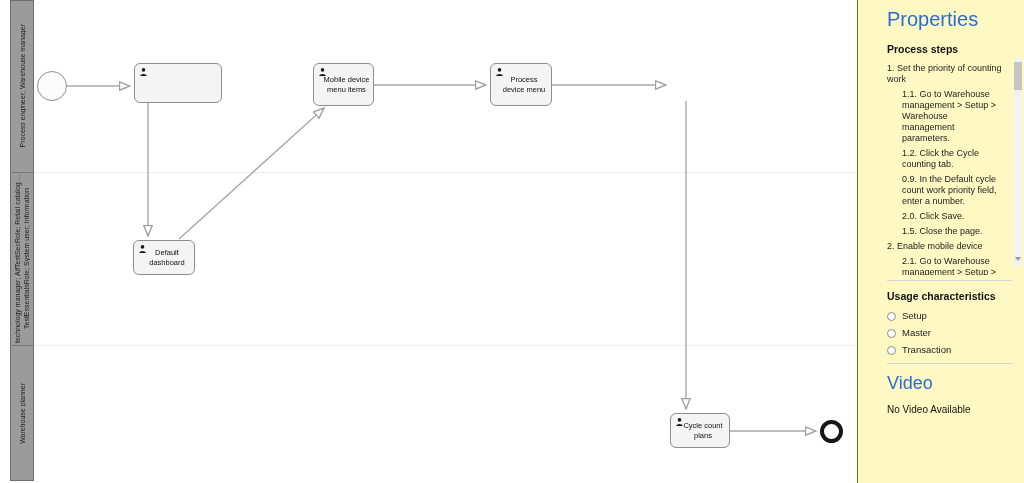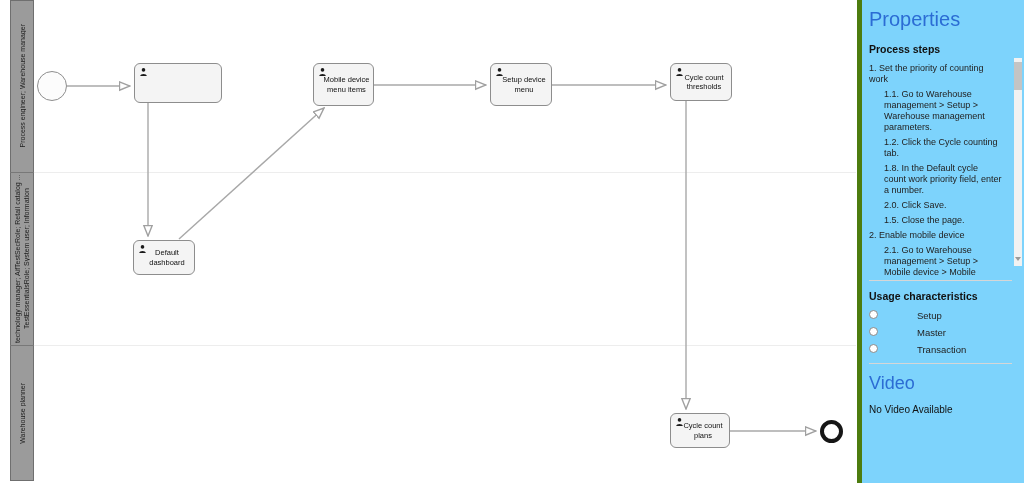--- a/index.html
+++ b/index.html
@@ -25,28 +25,28 @@
     font-size:7.5px; line-height:9.5px; color:#111; padding:2px 3px 2px 3px; cursor:default; }
   .node .person { position:absolute; left:5px; top:4px; }
   .node .lbl { display:block; width:100%; padding-left:6px; }
   .evt-start { position:absolute; left:37px; top:71px; width:30px; height:30px;
     border:1.5px solid #8e8e8e; border-radius:50%; background:#fcfcfc; z-index:2; }
   .evt-end { position:absolute; left:820px; top:420px; width:23px; height:23px;
     border:4px solid #161616; border-radius:50%; background:#fff; z-index:2; }
 
   
   .panel { position:absolute; left:857px; top:0; width:167px; height:483px;
-    background:#7dd3fc; border-left:5px solid #4d7c0f; padding:6px 12px 0 7px; z-index:6; }
+    background:#fef9c3; border-left:1px solid #4d7c0f; padding:6px 12px 0 29px; z-index:6; }
   .panel-title { font-size:20px; font-weight:400; color:#2b6cd4; margin:2px 0 12px 0; }
   .sec-head { font-size:10.5px; font-weight:bold; color:#111; margin:0 0 8px 0; }
   .steps { height:212px; overflow:hidden; padding-right:10px; }
   .step { font-size:9px; line-height:11px; color:#222; margin:0 0 4px 0; }
   .step.l1 { margin-left:15px; }
   .divider { border:none; border-top:1px solid #d6d6d6; margin:5px 0 9px 0; }
-  .radio-row { display:flex; align-items:flex-start; margin:0 0 6px 0; cursor:pointer;gap:33px; }
+  .radio-row { display:flex; align-items:flex-end; margin:0 0 6px 0; cursor:pointer; }
   .radio-dot { width:9px; height:9px; border:1px solid #8a8a8a; border-radius:50%;
     background:#fff; margin-right:6px; flex:0 0 auto; }
   .radio-lbl { font-size:9.5px; color:#222; }
   .video-title { font-size:18px; font-weight:400; color:#2b6cd4; margin:6px 0 10px 0; }
   .video-status { font-size:10px; font-weight:normal; color:#111; }
 
   
   .sb-track { position:absolute; left:1014px; top:58px; width:8px; height:208px; background:#f2f2f2; z-index:7; }
   .sb-thumb { position:absolute; left:1014px; top:62px; width:8px; height:28px; background:#c4c4c4; z-index:8; }
   .sb-down { position:absolute; left:1015px; top:257px; width:0; height:0; z-index:8;
@@ -102,28 +102,21 @@
         <circle cx="3.5" cy="1.9" r="1.8"></circle>
         <path d="M0.2 8 C0.2 5.2 6.8 5.2 6.8 8 Z"></path>
       </svg>
     <span class="lbl">Mobile device menu items</span>
   </div>
   <div class="node" style="left:490px;top:63px;width:62px;height:43px">
     <svg class="person" width="7" height="8" viewBox="0 0 7 8" fill="#1a1a1a">
         <circle cx="3.5" cy="1.9" r="1.8"></circle>
         <path d="M0.2 8 C0.2 5.2 6.8 5.2 6.8 8 Z"></path>
       </svg>
-    <span class="lbl">Setup device menu</span>
-  </div>
-  <div class="node" style="left:670px;top:63px;width:62px;height:38px">
-    <svg class="person" width="7" height="8" viewBox="0 0 7 8" fill="#1a1a1a">
-        <circle cx="3.5" cy="1.9" r="1.8"></circle>
-        <path d="M0.2 8 C0.2 5.2 6.8 5.2 6.8 8 Z"></path>
-      </svg>
-    <span class="lbl">Cycle count thresholds</span>
+    <span class="lbl">Process device menu</span>
   </div>
   <div class="node" style="left:670px;top:413px;width:60px;height:35px">
     <svg class="person" width="7" height="8" viewBox="0 0 7 8" fill="#1a1a1a">
         <circle cx="3.5" cy="1.9" r="1.8"></circle>
         <path d="M0.2 8 C0.2 5.2 6.8 5.2 6.8 8 Z"></path>
       </svg>
     <span class="lbl">Cycle count plans</span>
   </div>
   <div class="node" style="left:133px;top:240px;width:62px;height:35px">
     <svg class="person" width="7" height="8" viewBox="0 0 7 8" fill="#1a1a1a">
@@ -134,21 +127,21 @@
   </div>
 
   <div class="panel">
     <div class="panel-title">Properties</div>
 
     <div class="sec-head">Process steps</div>
     <div class="steps">
       <p class="step l0">1. Set the priority of counting work</p>
       <p class="step l1">1.1. Go to Warehouse management &gt; Setup &gt; Warehouse management parameters.</p>
       <p class="step l1">1.2. Click the Cycle counting tab.</p>
-      <p class="step l1">1.8. In the Default cycle count work priority field, enter a number.</p>
+      <p class="step l1">0.9. In the Default cycle count work priority field, enter a number.</p>
       <p class="step l1">2.0. Click Save.</p>
       <p class="step l1">1.5. Close the page.</p>
       <p class="step l0">2. Enable mobile device</p>
       <p class="step l1">2.1. Go to Warehouse management &gt; Setup &gt; Mobile device &gt; Mobile device menu items.</p>
 
     </div>
 
     <hr class="divider">
 
     <div class="sec-head">Usage characteristics</div>

